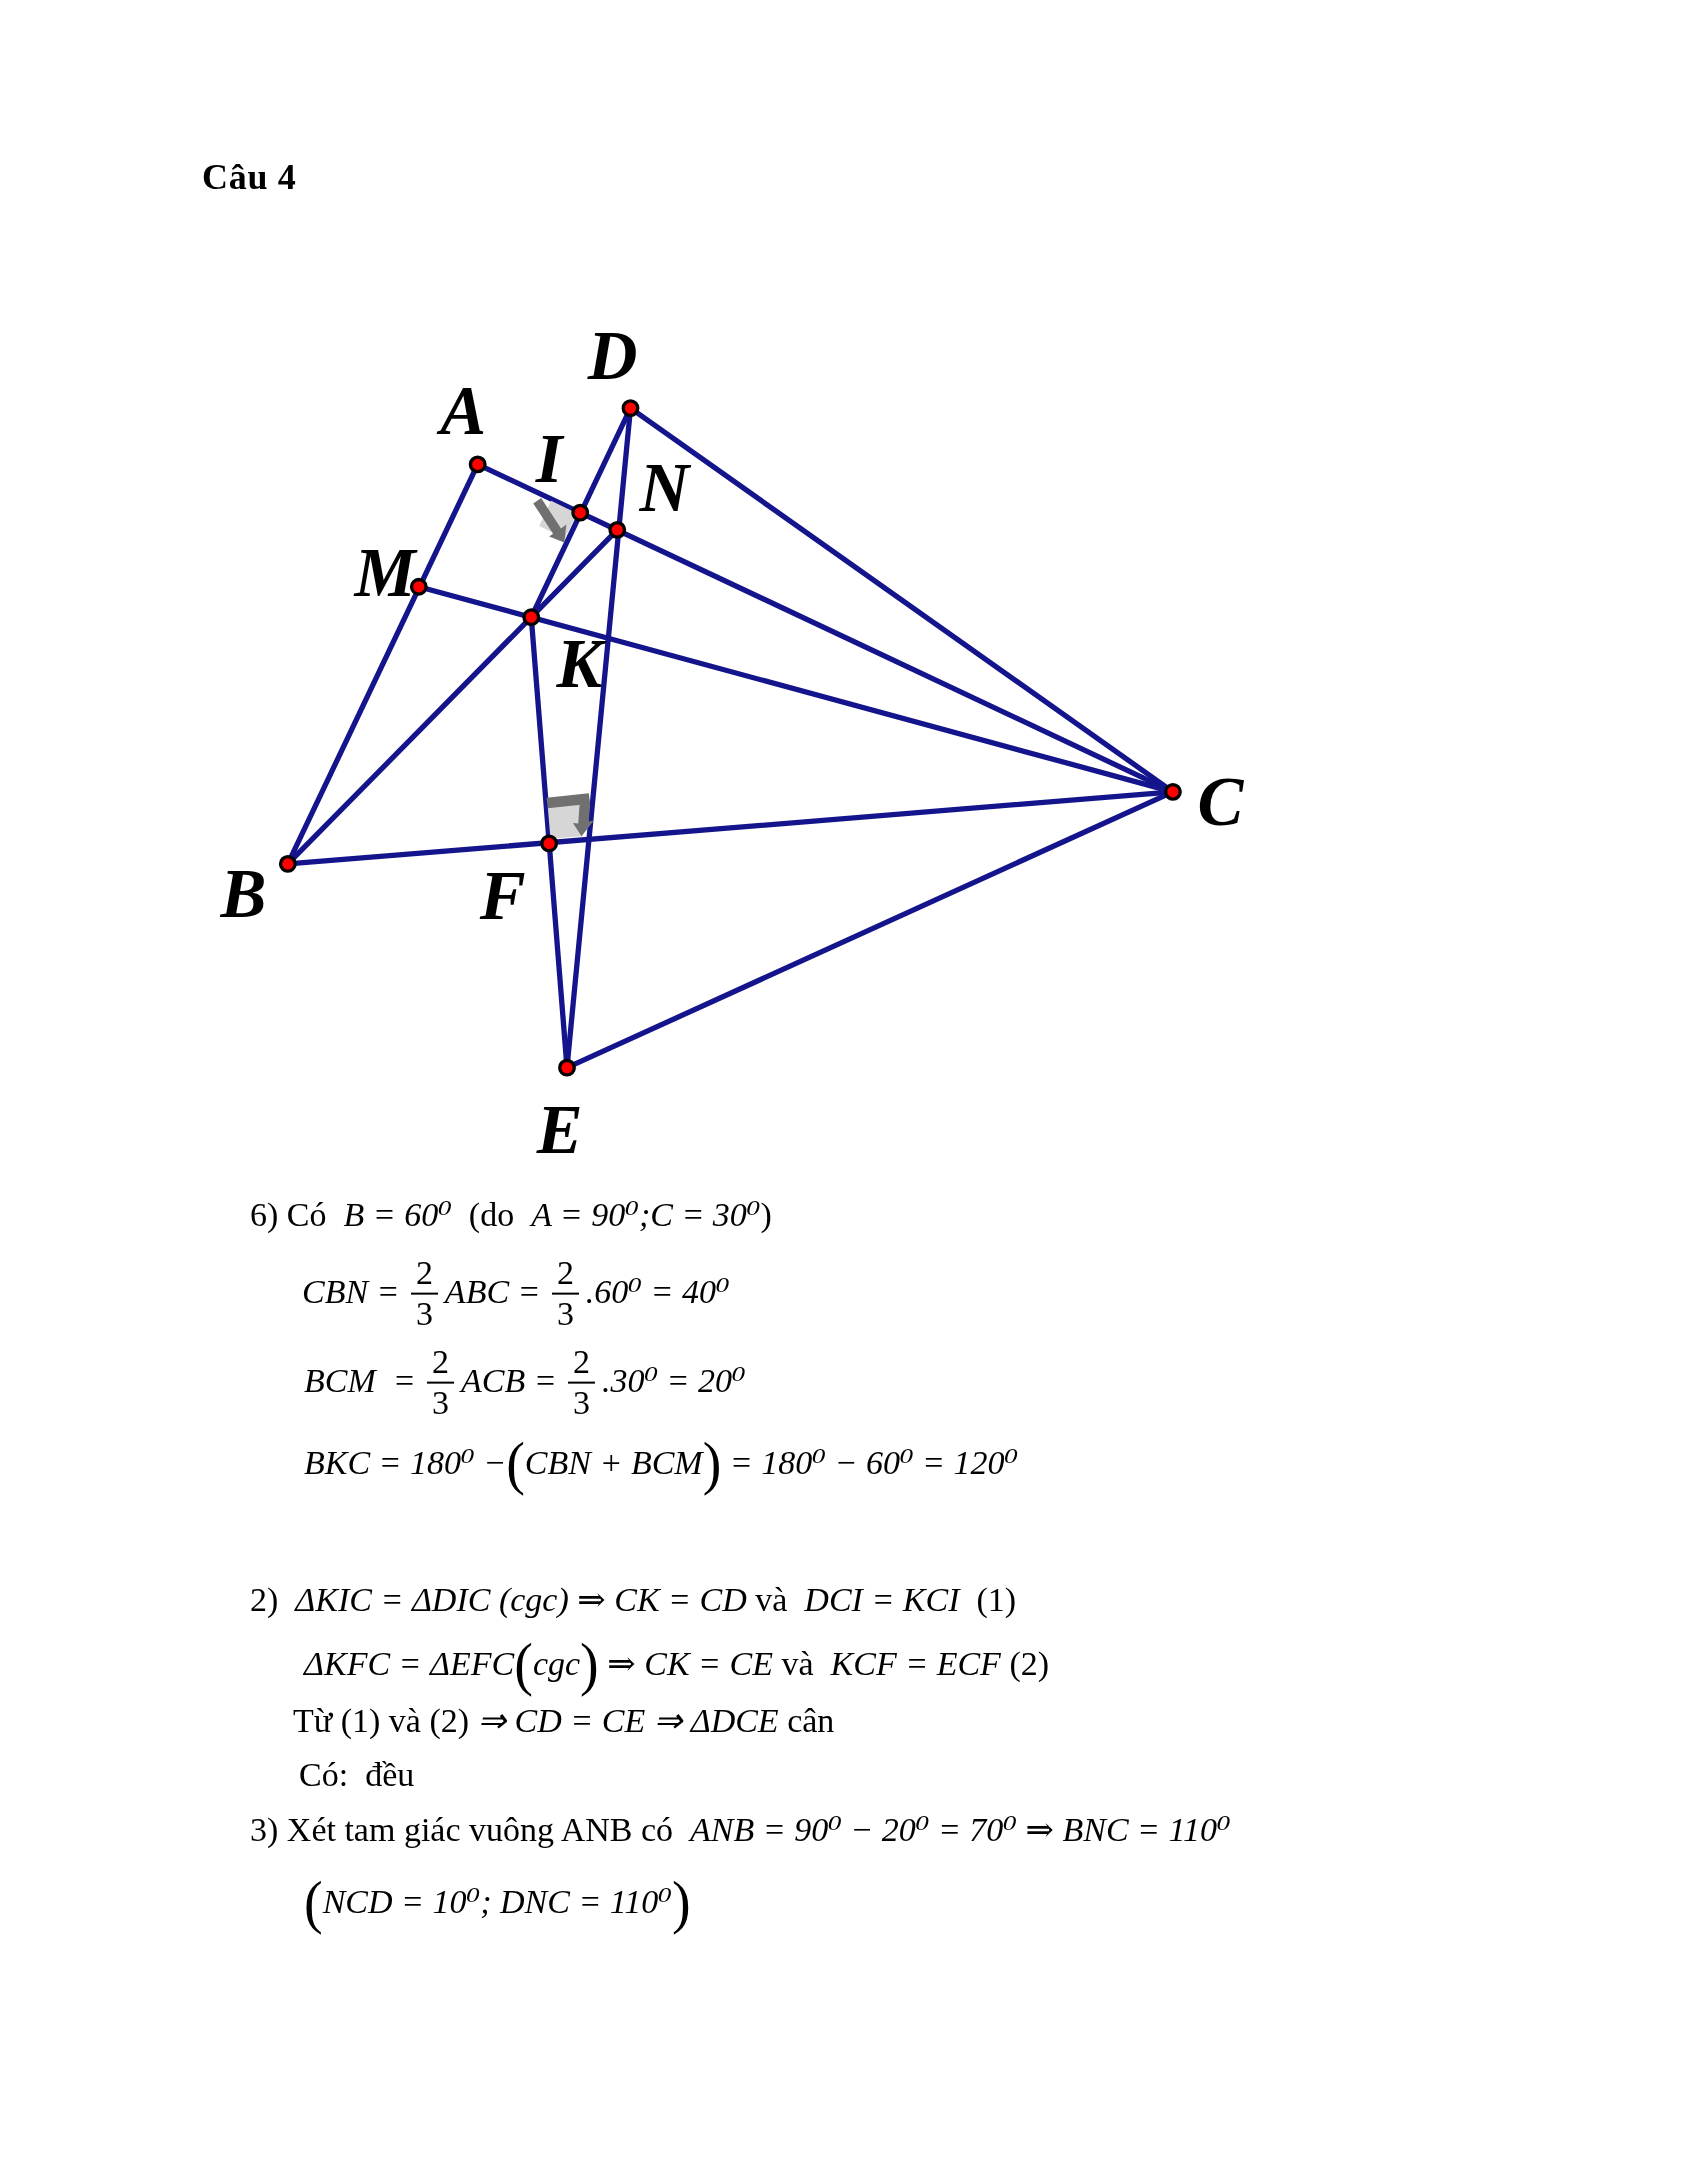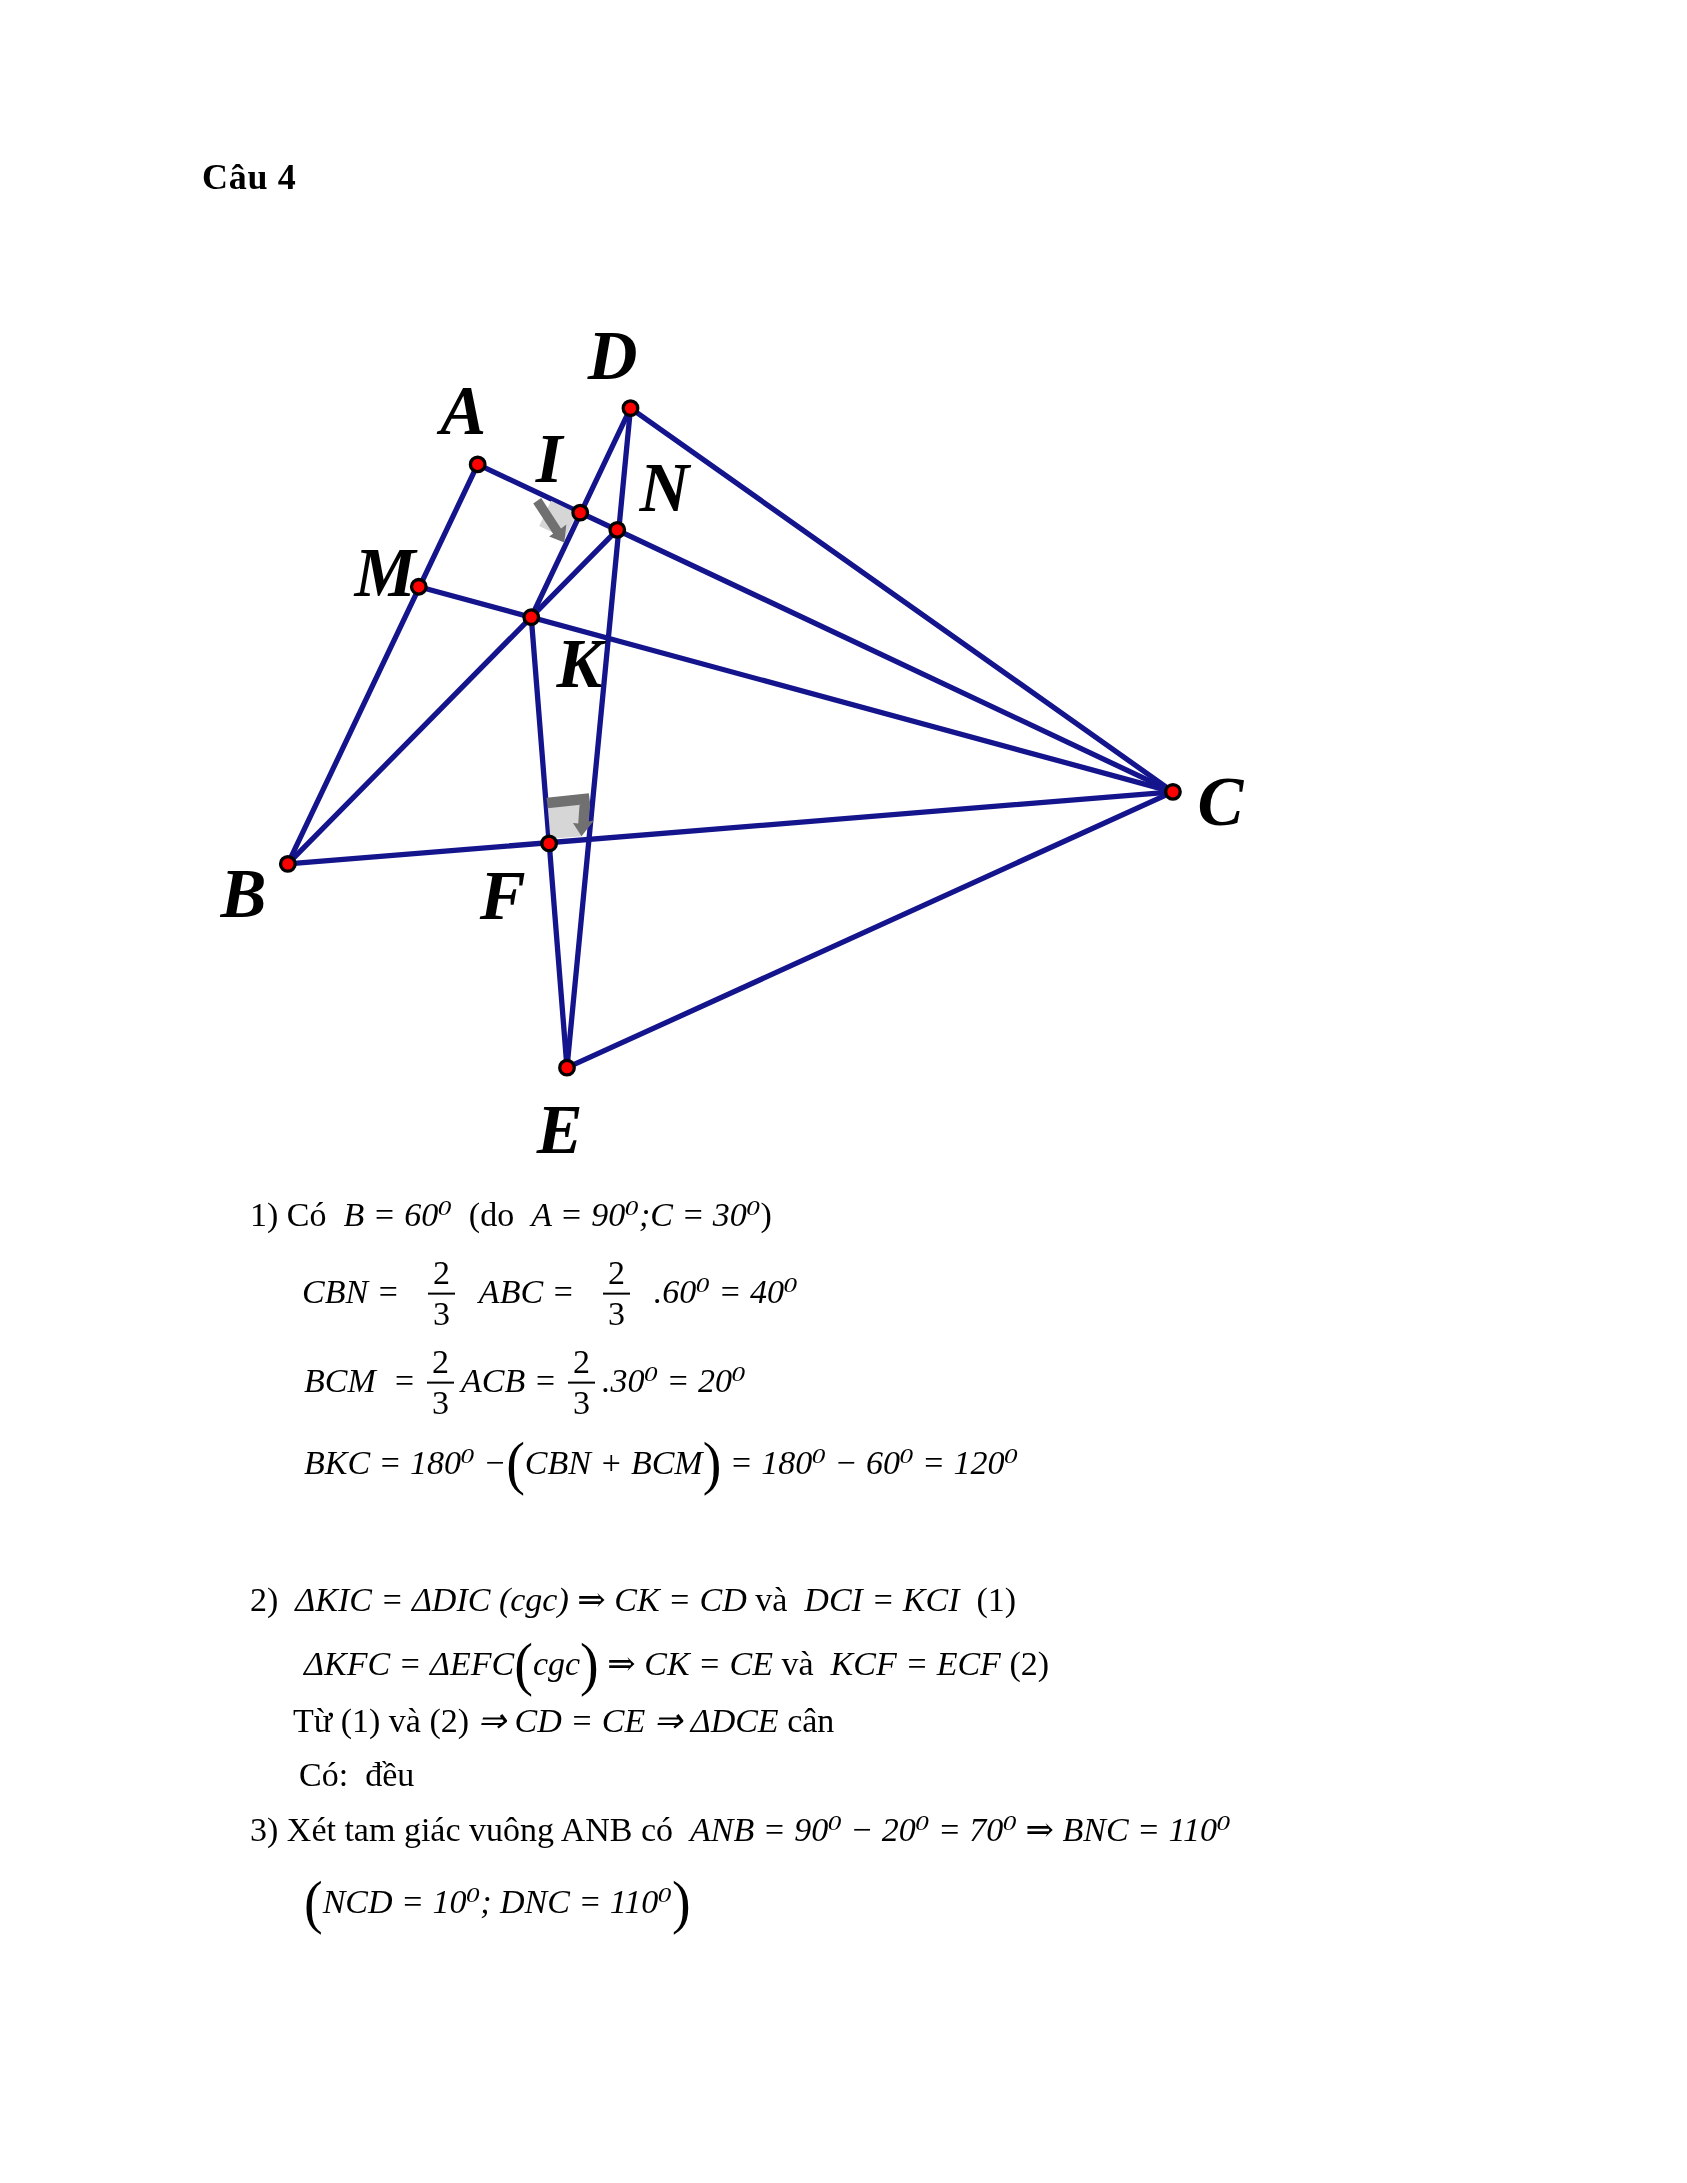--- a/index.html
+++ b/index.html
@@ -64,22 +64,22 @@
     <text x="926" y="538" fill="#000000" font-size="104" font-style="italic" font-weight="bold" text-anchor="middle" dominant-baseline="central" font-family="&quot;Liberation Serif&quot;,&quot;DejaVu Serif&quot;,serif">D</text>
     <text x="846" y="1708" fill="#000000" font-size="104" font-style="italic" font-weight="bold" text-anchor="middle" dominant-baseline="central" font-family="&quot;Liberation Serif&quot;,&quot;DejaVu Serif&quot;,serif">E</text>
     <text x="760" y="1354" fill="#000000" font-size="104" font-style="italic" font-weight="bold" text-anchor="middle" dominant-baseline="central" font-family="&quot;Liberation Serif&quot;,&quot;DejaVu Serif&quot;,serif">F</text>
     <text x="830" y="694" fill="#000000" font-size="104" font-style="italic" font-weight="bold" text-anchor="middle" dominant-baseline="central" font-family="&quot;Liberation Serif&quot;,&quot;DejaVu Serif&quot;,serif">I</text>
     <text x="876" y="1004" fill="#000000" font-size="104" font-style="italic" font-weight="bold" text-anchor="middle" dominant-baseline="central" font-family="&quot;Liberation Serif&quot;,&quot;DejaVu Serif&quot;,serif">K</text>
     <text x="582" y="866" fill="#000000" font-size="104" font-style="italic" font-weight="bold" text-anchor="middle" dominant-baseline="central" font-family="&quot;Liberation Serif&quot;,&quot;DejaVu Serif&quot;,serif">M</text>
     <text x="1004" y="738" fill="#000000" font-size="104" font-style="italic" font-weight="bold" text-anchor="middle" dominant-baseline="central" font-family="&quot;Liberation Serif&quot;,&quot;DejaVu Serif&quot;,serif">N</text>
   </svg>
 
 <div id="solution">
-    <div class="eqline" style="left: 250px; top: 1215px;"><span class="u">1) Có  </span><span class="i">B = 60⁰  </span><span class="u">(do  </span><span class="i">A = 90⁰;C = 30⁰</span><span class="u">)</span></div>
-    <div class="eqline" style="left: 302px; top: 1292px; gap: 17px;"><span class="i">CBN = </span><span class="frac"><span class="fnum">2</span><span class="fden">3</span></span><span class="i">ABC = </span><span class="frac"><span class="fnum">2</span><span class="fden">3</span></span><span class="i">.60⁰ = 40⁰</span></div>
+    <div class="eqline" style="left: 250px; top: 1215px;"><span class="u">6) Có  </span><span class="i">B = 60⁰  </span><span class="u">(do  </span><span class="i">A = 90⁰;C = 30⁰</span><span class="u">)</span></div>
+    <div class="eqline" style="left: 302px; top: 1292px;"><span class="i">CBN = </span><span class="frac"><span class="fnum">2</span><span class="fden">3</span></span><span class="i">ABC = </span><span class="frac"><span class="fnum">2</span><span class="fden">3</span></span><span class="i">.60⁰ = 40⁰</span></div>
     <div class="eqline" style="left: 304px; top: 1381px;"><span class="i">BCM  = </span><span class="frac"><span class="fnum">2</span><span class="fden">3</span></span><span class="i">ACB = </span><span class="frac"><span class="fnum">2</span><span class="fden">3</span></span><span class="i">.30⁰ = 20⁰</span></div>
     <div class="eqline" style="left: 304px; top: 1463px;"><span class="i">BKC = 180⁰ −</span><span class="bigp">(</span><span class="i">CBN + BCM</span><span class="bigp">)</span><span class="i"> = 180⁰ − 60⁰ = 120⁰</span></div>
     <div class="eqline" style="left: 250px; top: 1600px;"><span class="u">2)  </span><span class="i">ΔKIC = ΔDIC (cgc) ⇒ CK = CD </span><span class="u">và  </span><span class="i">DCI = KCI  </span><span class="u">(1)</span></div>
     <div class="eqline" style="left: 304px; top: 1664px;"><span class="i">ΔKFC = ΔEFC</span><span class="bigp">(</span><span class="i">cgc</span><span class="bigp">)</span><span class="i"> ⇒ CK = CE </span><span class="u">và  </span><span class="i">KCF = ECF </span><span class="u">(2)</span></div>
     <div class="eqline" style="left: 293px; top: 1721px; font-family: Liberation Serif, serif;"><span class="u">Từ (1) và (2) </span><span class="i">⇒ CD = CE ⇒ ΔDCE </span><span class="u">cân</span></div>
     <div class="eqline" style="left: 299px; top: 1775px;"><span class="u">Có:  </span><span class="u">đều</span></div>
     <div class="eqline" style="left: 250px; top: 1830px;"><span class="u">3) Xét tam giác vuông ANB có  </span><span class="i">ANB = 90⁰ − 20⁰ = 70⁰ ⇒ BNC = 110⁰</span></div>
     <div class="eqline" style="left: 304px; top: 1902px;"><span class="bigp">(</span><span class="i">NCD = 10⁰; DNC = 110⁰</span><span class="bigp">)</span></div>
   </div>
 

